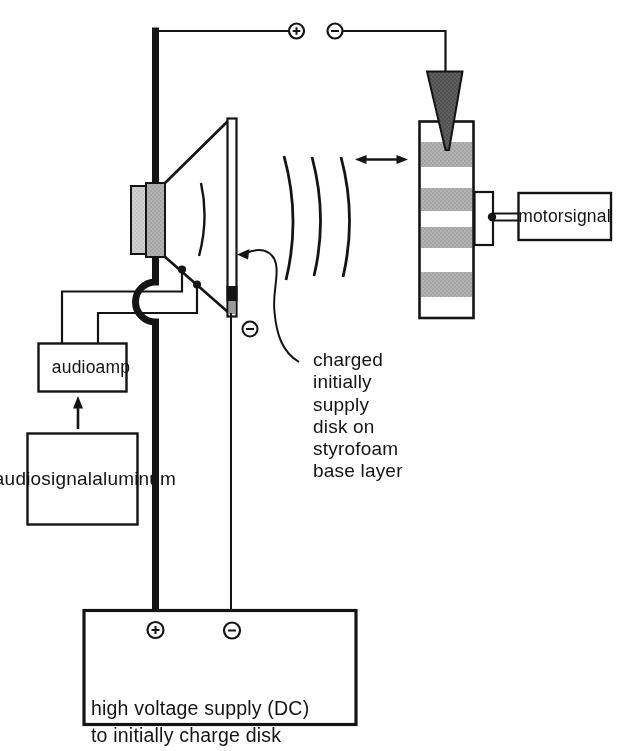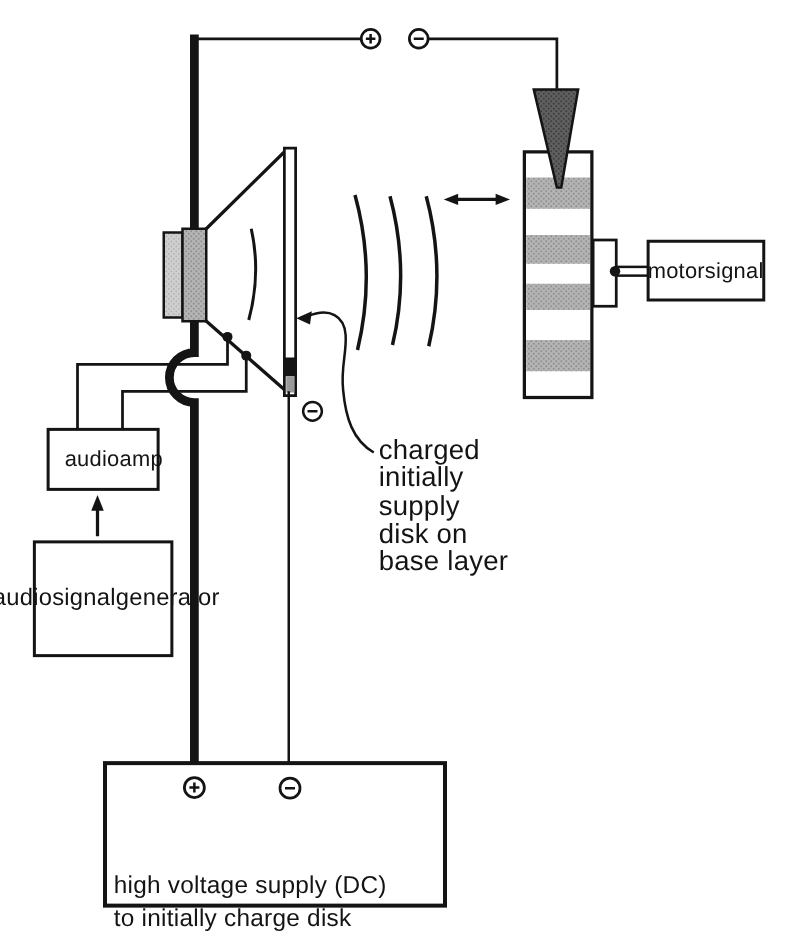--- a/index.html
+++ b/index.html
@@ -12,21 +12,21 @@
     overflow:hidden;
   }
   .canvas svg{position:absolute;left:0;top:0;}
   .txt{position:absolute;color:#141414;letter-spacing:0.2px;align-items:center;}
   .txt span{display:block;}
   .box-txt{display:flex;flex-direction:row;justify-content:center;}
   .motor-txt{left:518px;top:193px;width:93px;height:47px;font-size:17.5px;line-height:21px;align-items:center;}
   .amp-txt{left:38px;top:343px;width:88px;height:49px;font-size:17.5px;line-height:21.5px;padding-left:18px;box-sizing:border-box;}
   .gen-txt{left:27px;top:433px;width:110px;height:92px;font-size:19px;line-height:22.5px;padding-left:6px;box-sizing:border-box;}
   .hv-txt{left:84px;top:610px;width:272px;height:114px;font-size:19.5px;line-height:27px;padding:44px 0 0 7px;box-sizing:border-box;margin-top:41px;}
-  .plate-label{left:303px;top:349px;width:120px;font-size:22px;line-height:22.3px;}
+  .plate-label{left:313px;top:349px;width:120px;font-size:19px;line-height:22.3px;}
 </style>
 </head>
 <body>
 
 <div class="canvas">
 
 <svg width="637" height="751" viewBox="0 0 637 751">
   <defs>
     <pattern id="htLight" width="4" height="4" patternUnits="userSpaceOnUse">
       <rect width="4" height="4" fill="#cfcfcf"></rect>
@@ -119,29 +119,30 @@
 </div>
 
 <div class="txt box-txt amp-txt">
   <span>audio</span>
   <span>amp</span>
 </div>
 
 <div class="txt box-txt gen-txt">
   <span>audio</span>
   <span>signal</span>
-  <span>generator</span>
+  <span>aluminum</span>
 </div>
 
 <div class="txt hv-txt">
   <span>high voltage supply (DC)</span>
   <span>to initially charge disk</span>
 </div>
 
 <div class="txt plate-label">
   <span>charged</span>
   <span>initially</span>
   <span>supply</span>
   <span>disk on</span>
+  <span>styrofoam</span>
   <span>base layer</span>
 </div>
 
 </div>
 
 </body></html>

